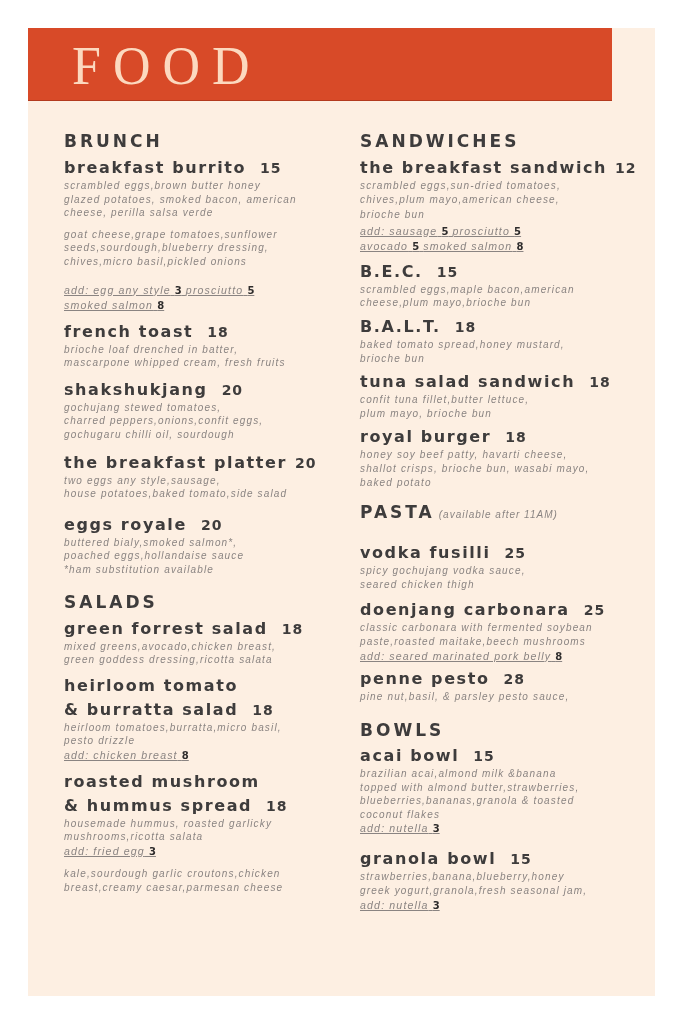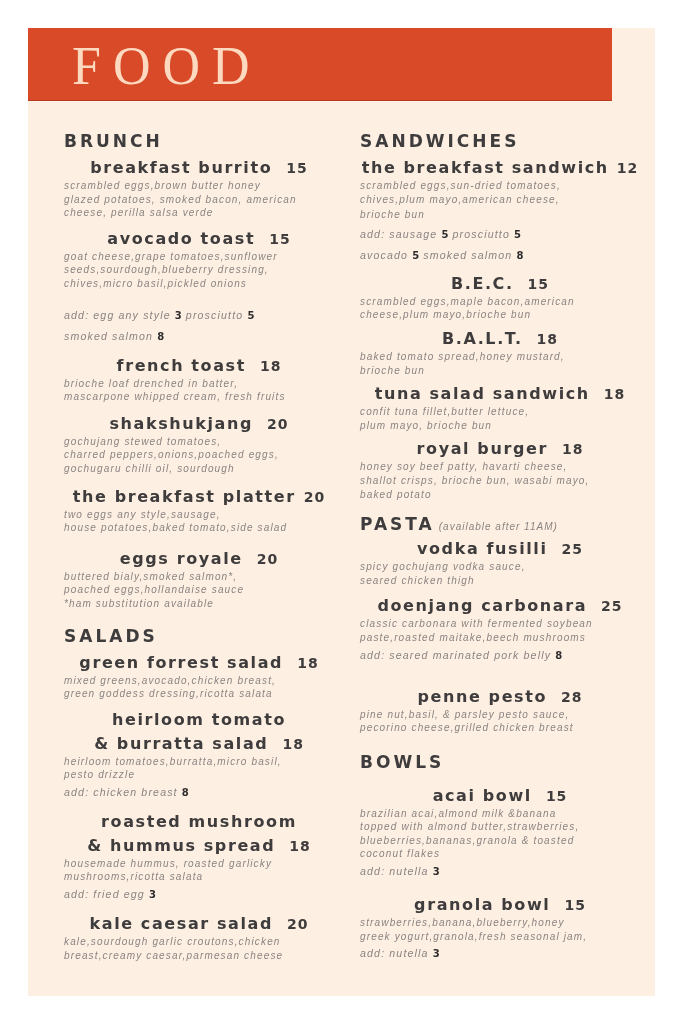--- a/index.html
+++ b/index.html
@@ -29,31 +29,31 @@
       font-family: "DejaVu Sans", sans-serif; font-weight: bold;
       font-size: 17px; letter-spacing: 3px; color: #3e3c3c; line-height: 22px;
     }
     .section-note {
       font-family: "Liberation Sans", sans-serif; font-style: italic; font-weight: normal;
       font-size: 10px; letter-spacing: 1px; color: #8a8482; margin-left: 4px;
     }
     .item { margin-top: 4px; }
     .item-name-line {
       font-family: "DejaVu Sans", sans-serif; font-weight: bold;
-      font-size: 16px; letter-spacing: 1.6px; color: #3e3c3c; line-height: 22px; text-align: center;
+      font-size: 16px; letter-spacing: 1.6px; color: #3e3c3c; line-height: 22px;
     }
     .item-price { margin-left: 14px; font-size: 14px; letter-spacing: 1px; }
     .item-price.tight { margin-left: 8px; }
     .desc {
       font-family: "Liberation Sans", sans-serif; font-style: italic;
       font-size: 10px; letter-spacing: 1.15px; color: #8a8482; line-height: 13.6px;
     }
     .add {
       font-family: "Liberation Sans", sans-serif; font-style: italic;
-      font-size: 10.6px; letter-spacing: 1.15px; color: #8a8482; line-height: 21px;
+      font-size: 10.6px; letter-spacing: 1.15px; color: #8a8482; line-height: 14px; text-decoration: underline;
     }
     .add b { font-style: normal; font-weight: bold; color: #2e2c2c; font-family: "DejaVu Sans", sans-serif; font-size: 10px; letter-spacing: 0; }
   </style>
 </head>
 <body>
 
 <div class="card"></div>
 <div class="header-band">
   <div class="header-title">FOOD</div>
 </div>
@@ -62,39 +62,38 @@
   <div class="section-title">BRUNCH</div>
 
   <div class="item" style="margin-top:5px">
     <div class="item-name-line"><span>breakfast burrito</span><span class="item-price">15</span></div>
     <div class="desc">scrambled eggs,brown butter honey</div>
     <div class="desc">glazed potatoes, smoked bacon, american</div>
     <div class="desc">cheese, perilla salsa verde</div>
   </div>
 
   <div class="item" style="margin-top:8px">
-    <div class="item-name-line"><span>avocado toast</span><span class="item-price">15</span></div>
     <div class="desc">goat cheese,grape tomatoes,sunflower</div>
     <div class="desc">seeds,sourdough,blueberry dressing,</div>
     <div class="desc">chives,micro basil,pickled onions</div>
     <div style="height:14px"></div>
     <div class="add"><span>add: egg any style</span> <b>3</b> <span>prosciutto</span> <b>5</b></div>
     <div class="add"><span>smoked salmon</span> <b>8</b></div>
   </div>
 
   <div class="item" style="margin-top:8px">
     <div class="item-name-line"><span>french toast</span><span class="item-price">18</span></div>
     <div class="desc">brioche loaf drenched in batter,</div>
     <div class="desc">mascarpone whipped cream, fresh fruits</div>
   </div>
 
   <div class="item" style="margin-top:9px">
     <div class="item-name-line"><span>shakshukjang</span><span class="item-price">20</span></div>
     <div class="desc">gochujang stewed tomatoes,</div>
-    <div class="desc">charred peppers,onions,poached eggs,</div>
+    <div class="desc">charred peppers,onions,confit eggs,</div>
     <div class="desc">gochugaru chilli oil, sourdough</div>
   </div>
 
   <div class="item" style="margin-top:10px">
     <div class="item-name-line"><span>the breakfast platter</span><span class="item-price tight">20</span></div>
     <div class="desc">two eggs any style,sausage,</div>
     <div class="desc">house potatoes,baked tomato,side salad</div>
   </div>
 
   <div class="item" style="margin-top:13px">
@@ -122,21 +121,20 @@
 
   <div class="item" style="margin-top:8px">
     <div class="item-name-line">roasted mushroom</div>
     <div class="item-name-line" style="margin-top:2px"><span>&amp; hummus spread</span><span class="item-price">18</span></div>
     <div class="desc">housemade hummus, roasted garlicky</div>
     <div class="desc">mushrooms,ricotta salata</div>
     <div class="add"><span>add: fried egg</span> <b>3</b></div>
   </div>
 
   <div class="item" style="margin-top:8px">
-    <div class="item-name-line"><span>kale caesar salad</span><span class="item-price">20</span></div>
     <div class="desc">kale,sourdough garlic croutons,chicken</div>
     <div class="desc">breast,creamy caesar,parmesan cheese</div>
   </div>
 </div>
 
 <div class="col col-right">
   <div class="section-title">SANDWICHES</div>
 
   <div class="item" style="margin-top:5px">
     <div class="item-name-line"><span>the breakfast sandwich</span><span class="item-price tight">12</span></div>
@@ -167,42 +165,41 @@
 
   <div class="item" style="margin-top:6px">
     <div class="item-name-line"><span>royal burger</span><span class="item-price">18</span></div>
     <div class="desc">honey soy beef patty, havarti cheese,</div>
     <div class="desc">shallot crisps, brioche bun, wasabi mayo,</div>
     <div class="desc">baked potato</div>
   </div>
 
   <div class="section-title" style="margin-top:12px"><span>PASTA</span><span class="section-note">(available after 11AM)</span></div>
 
-  <div class="item" style="margin-top:0">
+  <div class="item" style="margin-top:16px">
     <div class="item-name-line"><span>vodka fusilli</span><span class="item-price">25</span></div>
     <div class="desc">spicy gochujang vodka sauce,</div>
     <div class="desc">seared chicken thigh</div>
   </div>
 
   <div class="item" style="margin-top:8px">
     <div class="item-name-line"><span>doenjang carbonara</span><span class="item-price">25</span></div>
     <div class="desc">classic carbonara with fermented soybean</div>
     <div class="desc">paste,roasted maitake,beech mushrooms</div>
     <div class="add"><span>add: seared marinated pork belly</span> <b>8</b></div>
   </div>
 
-  <div class="item" style="margin-top:20px">
+  <div class="item" style="margin-top:4px">
     <div class="item-name-line"><span>penne pesto</span><span class="item-price">28</span></div>
     <div class="desc">pine nut,basil, &amp; parsley pesto sauce,</div>
-    <div class="desc">pecorino cheese,grilled chicken breast</div>
   </div>
 
   <div class="section-title" style="margin-top:16px">BOWLS</div>
 
-  <div class="item" style="margin-top:12px">
+  <div class="item" style="margin-top:4px">
     <div class="item-name-line"><span>acai bowl</span><span class="item-price">15</span></div>
     <div class="desc">brazilian acai,almond milk &amp;banana</div>
     <div class="desc">topped with almond butter,strawberries,</div>
     <div class="desc">blueberries,bananas,granola &amp; toasted</div>
     <div class="desc">coconut flakes</div>
     <div class="add"><span>add: nutella</span> <b>3</b></div>
   </div>
 
   <div class="item" style="margin-top:12px">
     <div class="item-name-line"><span>granola bowl</span><span class="item-price">15</span></div>

